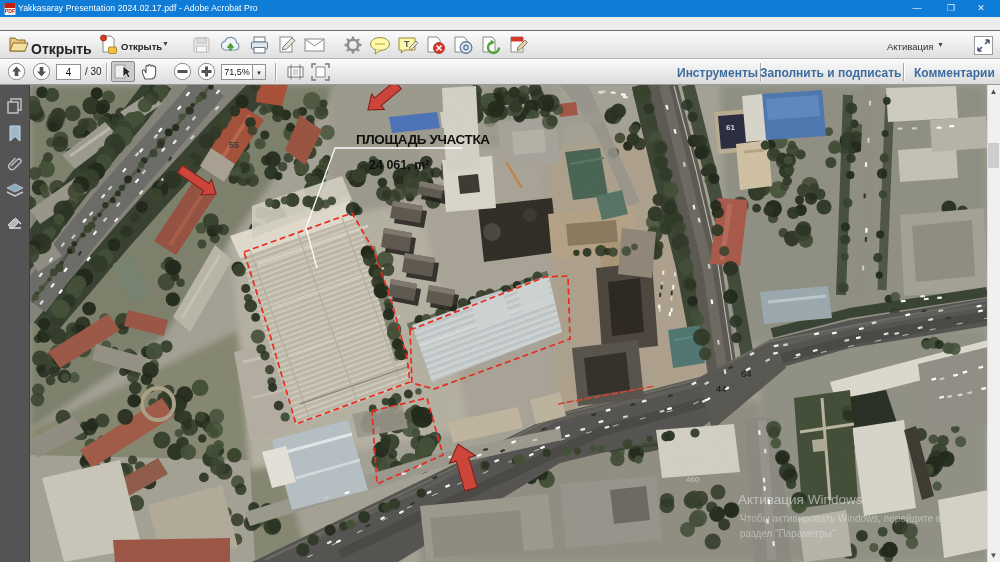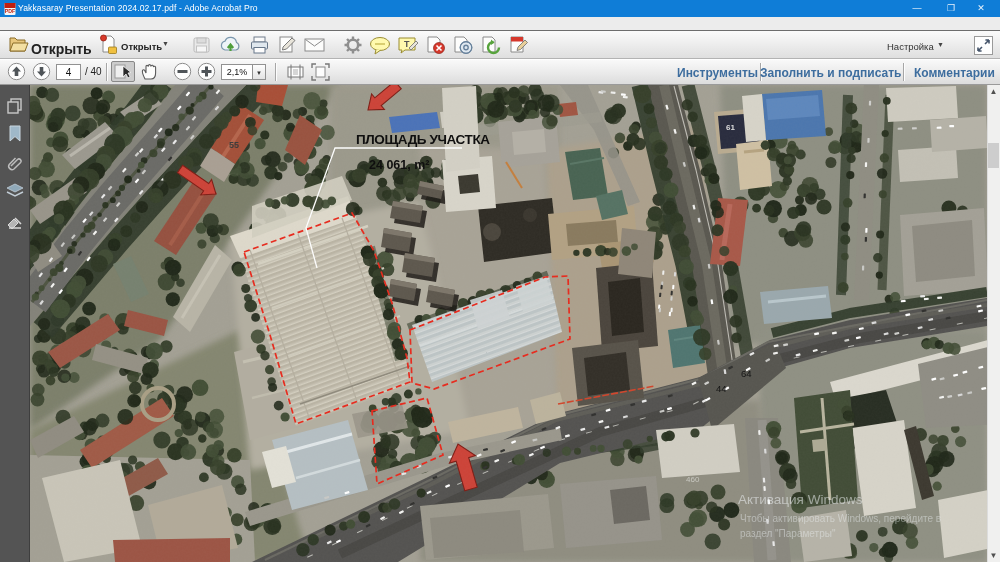--- a/index.html
+++ b/index.html
@@ -110,60 +110,60 @@
     <svg style="position:absolute;left:480px;top:4px;" width="22" height="20" viewBox="0 0 22 20">
       <path d="M3 2 L12 2 L15 5 L15 17 L3 17 Z" fill="#fdfdfc" stroke="#8a8a8a"></path>
       <path d="M19 12.5 A5.5 5.5 0 1 1 13.5 7" fill="none" stroke="#57a33c" stroke-width="2.4"></path>
       <path d="M11 4.5 L14.5 7.5 L11 10" fill="#57a33c" stroke="none"></path>
     </svg>
     <svg style="position:absolute;left:508px;top:4px;" width="22" height="20" viewBox="0 0 22 20">
       <path d="M3 2 L15 2 L15 17 L3 17 Z" fill="#fdfdfc" stroke="#8a8a8a"></path>
       <rect x="3" y="2" width="12" height="4.5" fill="#d6382c"></rect>
       <path d="M10 12 L17 5 L19.5 7.5 L12.5 14.5 L9 15.5 Z" fill="#e8cf9a" stroke="#6c6c6c" stroke-width="0.8"></path>
     </svg>
-    <div class="tb-label" style="left:887px;top:10px;font-size:9.5px;">Настройка</div>
+    <div class="tb-label" style="left:887px;top:10px;font-size:9.5px;">Активация</div>
     <div class="tb-label" style="left:937px;top:10px;font-size:7px;color:#444;">▼</div>
     <div class="sep1" style="left:961px;"></div>
     <svg style="position:absolute;left:974px;top:5px;" width="19" height="19" viewBox="0 0 19 19">
       <rect x="0.5" y="0.5" width="18" height="18" fill="#fefefe" stroke="#9a9a9a"></rect>
       <path d="M4 15 L8 11 M4 15 L4 11.4 M4 15 L7.6 15" stroke="#44546a" stroke-width="1.6" fill="none"></path>
       <path d="M15 4 L11 8 M15 4 L15 7.6 M15 4 L11.4 4" stroke="#44546a" stroke-width="1.6" fill="none"></path>
     </svg>
   </div>
   <div id="toolbar2">
     <svg style="position:absolute;left:7px;top:3px;" width="19" height="19" viewBox="0 0 19 19">
       <circle cx="9.5" cy="9.5" r="8.2" fill="#fdfdfd" stroke="#8c8c8c" stroke-width="1"></circle>
       <path d="M9.5 4.5 L14 9.5 L11.3 9.5 L11.3 14 L7.7 14 L7.7 9.5 L5 9.5 Z" fill="#4f5458"></path>
     </svg>
     <svg style="position:absolute;left:32px;top:3px;" width="19" height="19" viewBox="0 0 19 19">
       <circle cx="9.5" cy="9.5" r="8.2" fill="#fdfdfd" stroke="#8c8c8c" stroke-width="1"></circle>
       <path d="M9.5 14.5 L5 9.5 L7.7 9.5 L7.7 5 L11.3 5 L11.3 9.5 L14 9.5 Z" fill="#4f5458"></path>
     </svg>
     <div style="position:absolute;left:56px;top:5px;width:25px;height:16px;background:#fff;border:1px solid #919191;font-size:10px;text-align:center;line-height:15px;color:#111;">4</div>
-    <div class="tb-label" style="left:85px;top:7px;color:#222;">/ 40</div>
+    <div class="tb-label" style="left:85px;top:7px;color:#222;">/ 30</div>
     <div class="sep2" style="left:106px;"></div>
     <div style="position:absolute;left:111px;top:2px;width:24px;height:21px;background:#ccc;border:1px solid #888;border-radius:2px;">
       <svg width="22" height="19" viewBox="0 0 22 19" style="margin:0px 0 0 0px;">
         <rect x="3" y="3" width="10" height="13" fill="#efefef" stroke="#999"></rect>
         <path d="M11 4 L11 15 L14 12 L16 16 L18 14.5 L16 11 L19 10.5 Z" fill="#2b2b2b" stroke="#fff" stroke-width="0.7"></path>
       </svg>
     </div>
     <svg style="position:absolute;left:139px;top:3px;" width="20" height="20" viewBox="0 0 20 20">
       <path d="M6 17 C4 13 3 10 3.5 8.5 C4 7.5 5.5 7.5 6 9 L7 11 L7 4.5 C7 3 9 3 9.2 4.5 L9.6 3.4 C10 2.2 11.8 2.5 11.9 4 L12.3 3.8 C12.8 2.8 14.3 3.2 14.4 4.5 L14.8 4.6 C15.3 3.9 16.6 4.2 16.6 5.5 L16.6 11 C16.6 14.5 15 17 12 17 Z" fill="#fdfdfc" stroke="#5a5a5a" stroke-width="1.1"></path>
     </svg>
     <svg style="position:absolute;left:173px;top:3px;" width="19" height="19" viewBox="0 0 19 19">
       <circle cx="9.5" cy="9.5" r="8.2" fill="#fdfdfd" stroke="#8c8c8c" stroke-width="1"></circle>
       <rect x="4.5" y="8" width="10" height="3" fill="#4f5458"></rect>
     </svg>
     <svg style="position:absolute;left:197px;top:3px;" width="19" height="19" viewBox="0 0 19 19">
       <circle cx="9.5" cy="9.5" r="8.2" fill="#fdfdfd" stroke="#8c8c8c" stroke-width="1"></circle>
       <rect x="4.5" y="8" width="10" height="3" fill="#4f5458"></rect>
       <rect x="8" y="4.5" width="3" height="10" fill="#4f5458"></rect>
     </svg>
-    <div style="position:absolute;left:221px;top:5px;width:32px;height:16px;background:#fff;border:1px solid #919191;font-size:9px;text-align:center;line-height:15px;color:#111;">2,1%</div>
+    <div style="position:absolute;left:221px;top:5px;width:32px;height:16px;background:#fff;border:1px solid #919191;font-size:9px;text-align:center;line-height:15px;color:#111;">71,5%</div>
     <div style="position:absolute;left:253px;top:5px;width:13px;height:16px;background:linear-gradient(#fdfdfd,#e3e3e3);border:1px solid #919191;border-left:none;font-size:6px;text-align:center;line-height:16px;color:#333;">▼</div>
     <div class="sep2" style="left:275px;"></div>
     <svg style="position:absolute;left:286px;top:4px;" width="19" height="18" viewBox="0 0 19 18">
       <rect x="2" y="4" width="15" height="10" fill="#fdfdfd" stroke="#777"></rect>
       <path d="M5 1.5 L5 16.5 M14 1.5 L14 16.5" stroke="#777" stroke-width="1"></path>
       <path d="M7 7 L12 7 M7 9 L12 9 M7 11 L12 11" stroke="#9a9a9a" stroke-width="0.8"></path>
     </svg>
     <svg style="position:absolute;left:311px;top:4px;" width="19" height="18" viewBox="0 0 19 18">
       <path d="M1 5 L1 1 L5 1 M14 1 L18 1 L18 5 M18 13 L18 17 L14 17 M5 17 L1 17 L1 13" fill="none" stroke="#777" stroke-width="1.4"></path>
       <rect x="5" y="4" width="9" height="10" fill="#fdfdfd" stroke="#888"></rect>

